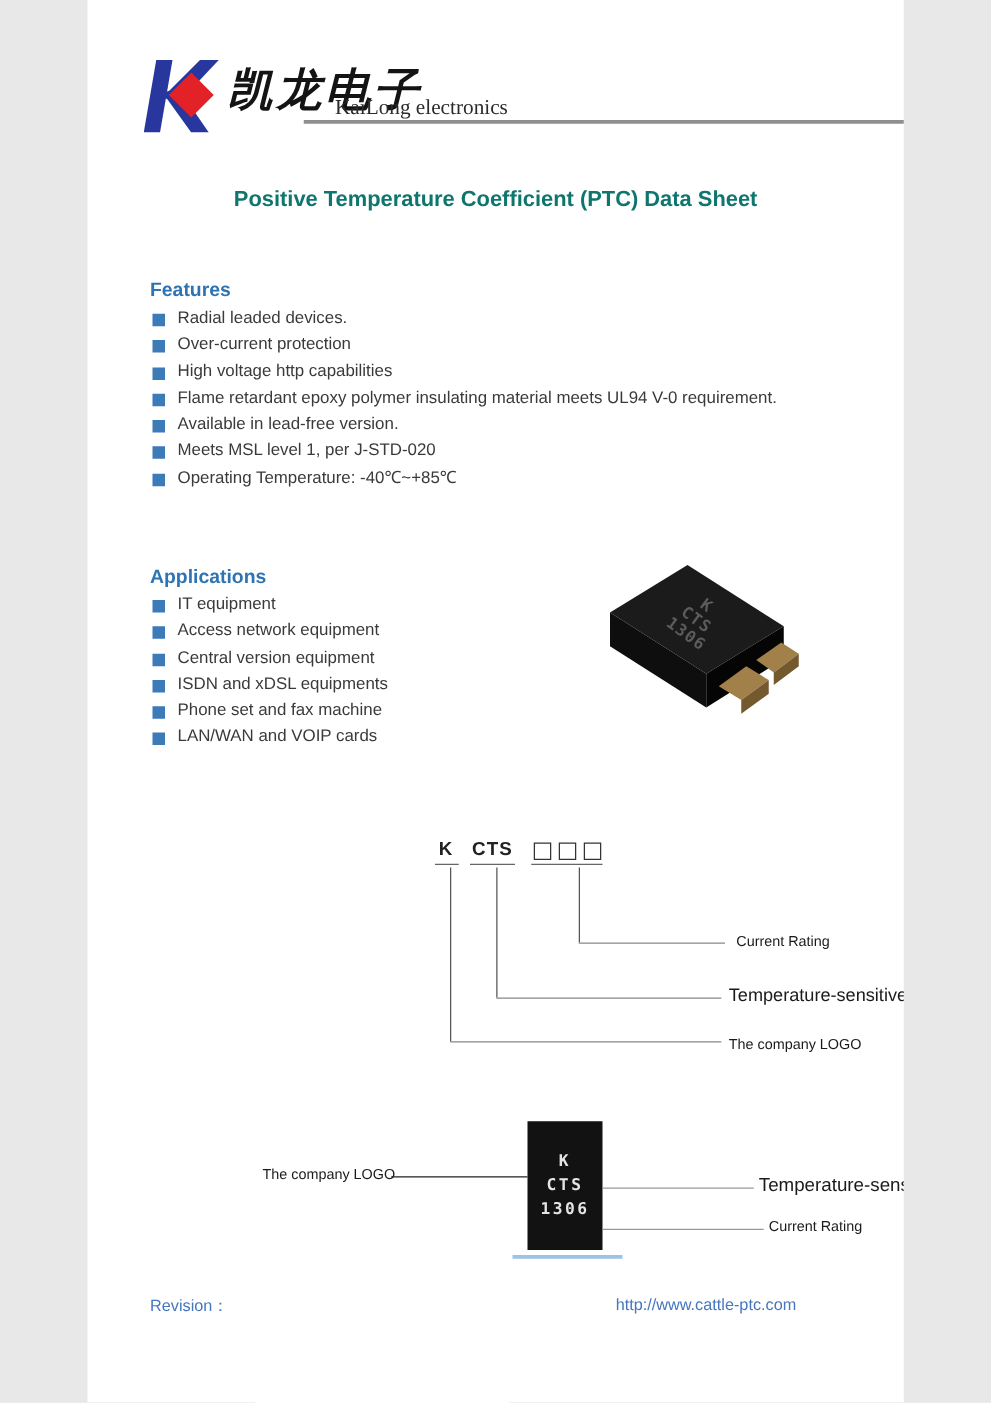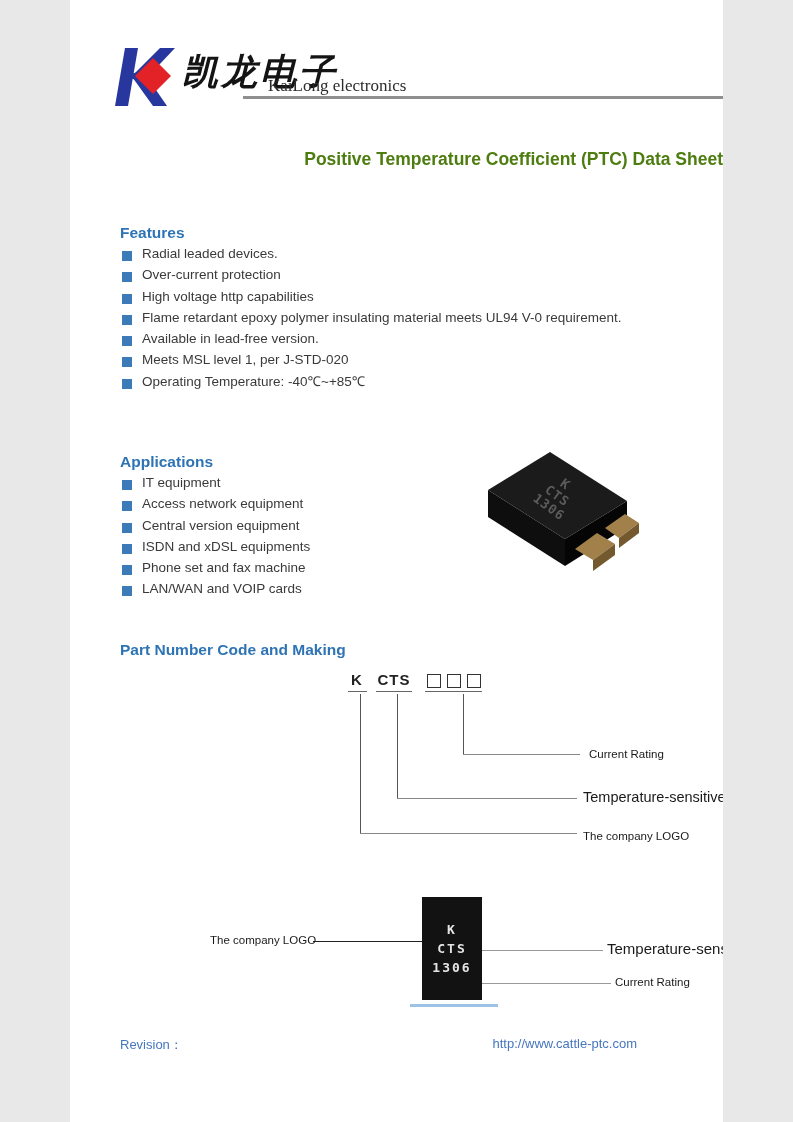--- a/index.html
+++ b/index.html
@@ -30,21 +30,21 @@
     font-size:16.5px;font-weight:bold;color:#2E74B5;
     white-space:pre;
   }
   .header-rule{
     position:absolute;left:173px;top:96px;width:564px;height:3px;
     background:#8F8F8F;
   }
   
   .doc-title{
     position:absolute;left:0;top:149px;width:100%;
-    text-align:right;font-size:17.5px;font-weight:bold;color:#4d7c0f;
+    text-align:center;font-size:17.5px;font-weight:bold;color:#0f766e;
   }
   
   .sec-heading{
     position:absolute;left:50px;
     font-size:15.5px;font-weight:bold;color:#2E74B5;
   }
   .h-features{top:224px;}
   .h-applications{top:453px;}
   .h-partnumber{top:641px;}
   ul.bullet-list{
@@ -203,21 +203,20 @@
     <polygon points="130,82 150,68 164,77 144,92" fill="#A28049"></polygon>
     <polygon points="144,92 164,77 164,87 144,102" fill="#74592F"></polygon>
 
     <g transform="rotate(36 82 50)" fill="#5c5c5c" font-family="DejaVu Sans Mono, monospace" font-weight="bold" font-size="13" letter-spacing="1" text-anchor="middle">
       <text x="82" y="40">K</text>
       <text x="82" y="54">CTS</text>
       <text x="82" y="68">1306</text>
     </g>
   </svg>
 
-  <div class="sec-heading h-partnumber">Part Number Code and Making</div>
 
   <div class="pn-code pn-k">K</div>
   <div class="pn-code pn-cts">CTS</div>
   <div class="pn-boxes">
     <span class="pn-box"></span>
     <span class="pn-box"></span>
     <span class="pn-box"></span>
   </div>
   <div class="pn-underline u-k"></div>
   <div class="pn-underline u-cts"></div>

